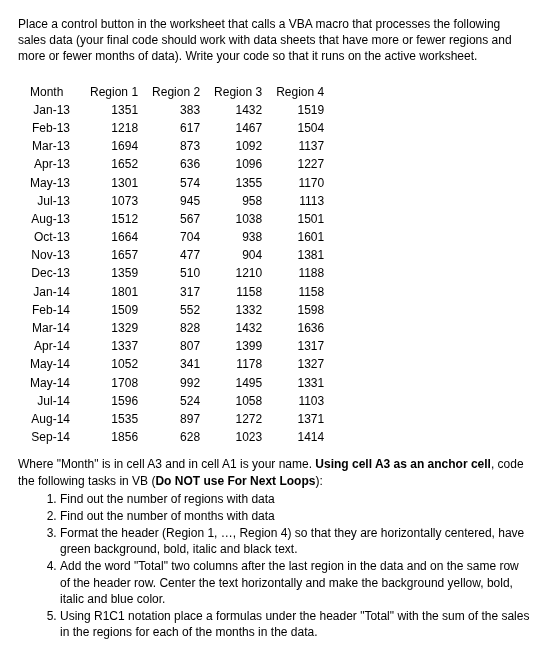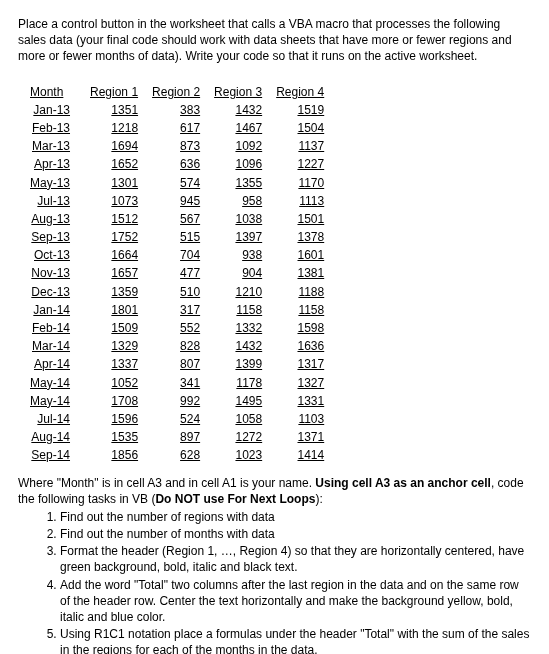--- a/index.html
+++ b/index.html
@@ -13,21 +13,20 @@
     box-sizing: border-box;
     line-height: 1.35;
   }
   .intro {
     margin-bottom: 18px;
   }
   table.data {
     border-collapse: collapse;
     margin: 4px 0 10px 8px;
     font-size: 12px;
-    text-decoration: underline;
   }
   table.data th, table.data td {
     padding: 1px 10px 1px 4px;
     text-align: right;
     white-space: nowrap;
   }
   table.data th {
     font-weight: normal;
     text-align: left;
   }
@@ -108,27 +107,20 @@
         <td>1113</td>
       </tr>
       <tr>
         <td class="month">Aug-13</td>
         <td>1512</td>
         <td>567</td>
         <td>1038</td>
         <td>1501</td>
       </tr>
       <tr>
-        <td class="month">Sep-13</td>
-        <td>1752</td>
-        <td>515</td>
-        <td>1397</td>
-        <td>1378</td>
-      </tr>
-      <tr>
         <td class="month">Oct-13</td>
         <td>1664</td>
         <td>704</td>
         <td>938</td>
         <td>1601</td>
       </tr>
       <tr>
         <td class="month">Nov-13</td>
         <td>1657</td>
         <td>477</td>

